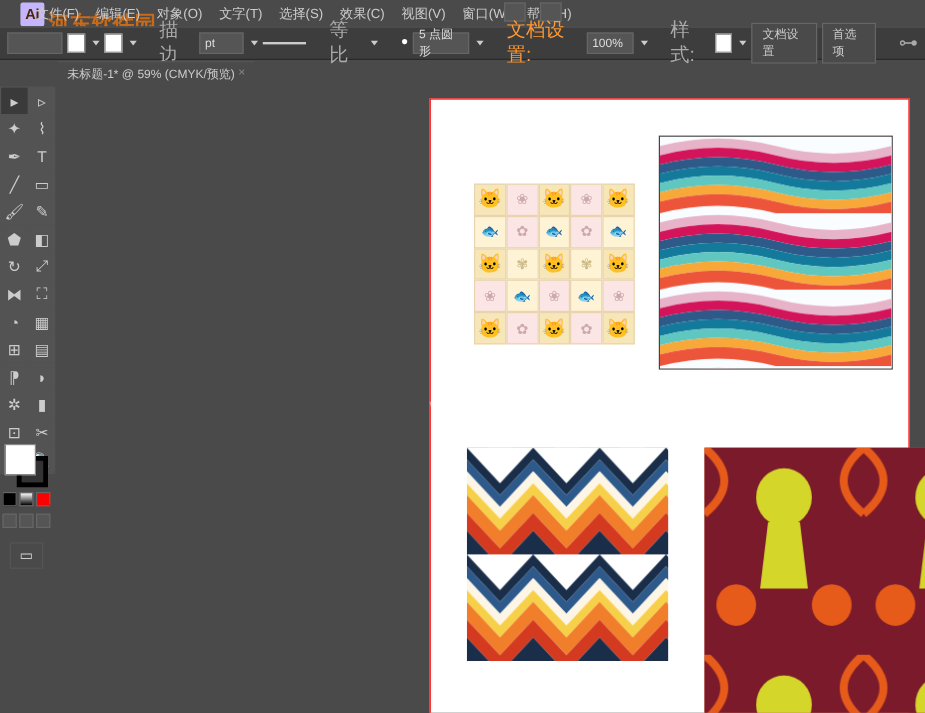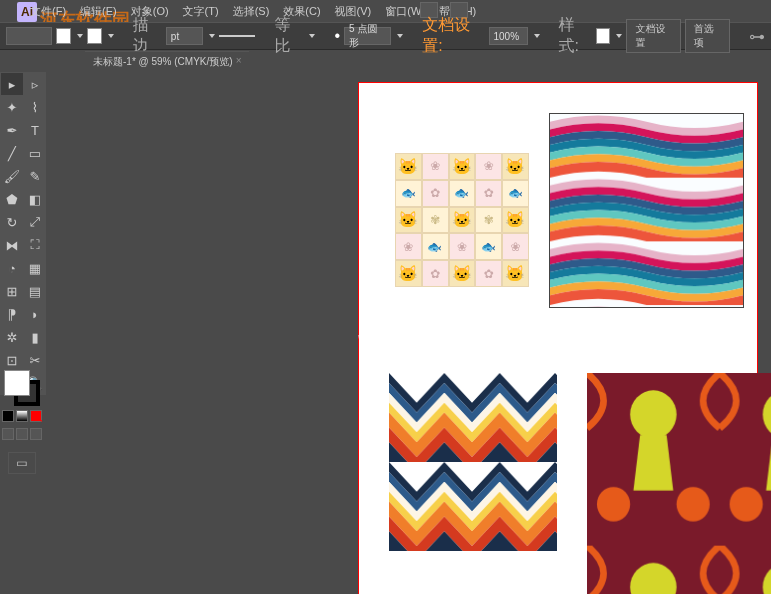--- a/index.html
+++ b/index.html
@@ -11,21 +11,21 @@
 .menu-icons div { width: 18px; height: 16px; background: #555; border: 1px solid #666; }
 .logo-overlay { position: absolute; top: 8px; left: 40px; font-size: 18px; font-weight: bold; color: rgba(255,120,0,0.7); pointer-events: none; }
 .controlbar { position: absolute; top: 22px; left: 0; right: 0; height: 28px; background: #3d3d3d; border-top: 1px solid #555; border-bottom: 1px solid #2a2a2a; display: flex; align-items: center; padding: 0 6px; gap: 4px; }
 .controlbar .lbl { font-size: 16px; color: #aaa; margin-left: 15px; }
 .controlbar .fld { background: #555; border: 1px solid #666; padding: 1px 4px; font-size: 10px; color: #ddd; min-width: 30px; height: 18px; display: flex; align-items: center; }
 .controlbar .swatch { width: 16px; height: 16px; background: #fff; border: 1px solid #888; }
 .controlbar .strokeline { width: 40px; height: 2px; background: #ccc; }
 .controlbar .btn { background: #4a4a4a; border: 1px solid #666; padding: 2px 8px; font-size: 10px; color: #ccc; }
 .dropdown-arrow { width: 0; height: 0; border-left: 3px solid transparent; border-right: 3px solid transparent; border-top: 4px solid #ccc; margin-left: 2px; }
 .tabbar { position: absolute; top: 50px; left: 48px; height: 22px; display: flex; align-items: flex-end; }
-.tab { background: #4a4a4a; padding: 3px 8px; font-size: 10px; color: #ccc; border-top: 1px solid #555; display: flex; align-items: flex-start; gap: 3px; margin-left: 37px; }
+.tab { background: #4a4a4a; padding: 3px 8px; font-size: 10px; color: #ccc; border-top: 1px solid #555; display: flex; align-items: flex-start; gap: 3px; }
 .tab .close { color: #888; font-size: 10px; cursor: pointer; }
 .toolbox { position: absolute; top: 72px; left: 0; width: 46px; background: #535353; display: grid; grid-template-columns: 1fr 1fr; gap: 1px; padding: 1px; }
 .tool { width: 22px; height: 22px; background: #535353; display: flex; align-items: center; justify-content: center; font-size: 13px; color: #ccc; cursor: pointer; }
 .tool.sel { background: #3a3a3a; }
 .fillstroke { position: absolute; top: 370px; left: 4px; width: 38px; height: 38px; }
 .fillstroke .fill { position: absolute; width: 26px; height: 26px; background: #fff; border: 1px solid #888; top: 0; left: 0; }
 .fillstroke .stroke { position: absolute; width: 26px; height: 26px; background: #333; border: 4px solid #000; top: 10px; left: 10px; box-sizing: border-box; }
 .colorswatches { position: absolute; top: 410px; left: 2px; display: flex; gap: 2px; }
 .colorswatches div { width: 12px; height: 12px; border: 1px solid #666; }
 .colorswatches .c1 { background: #000; }

